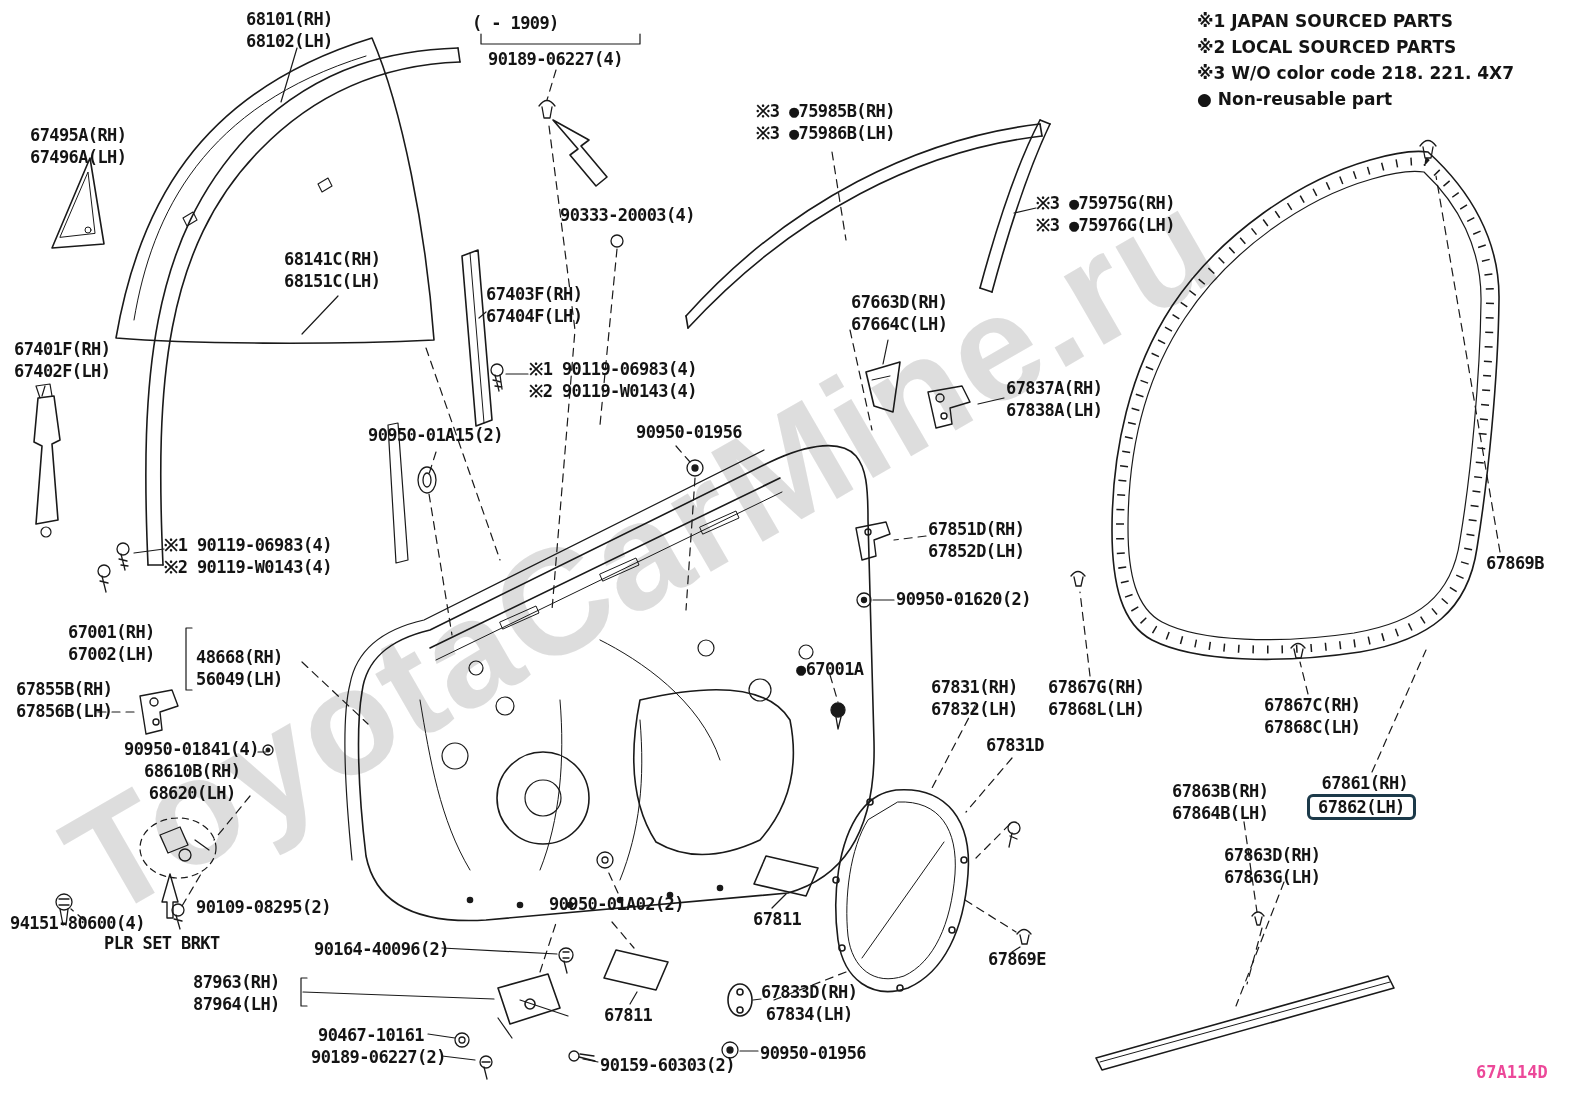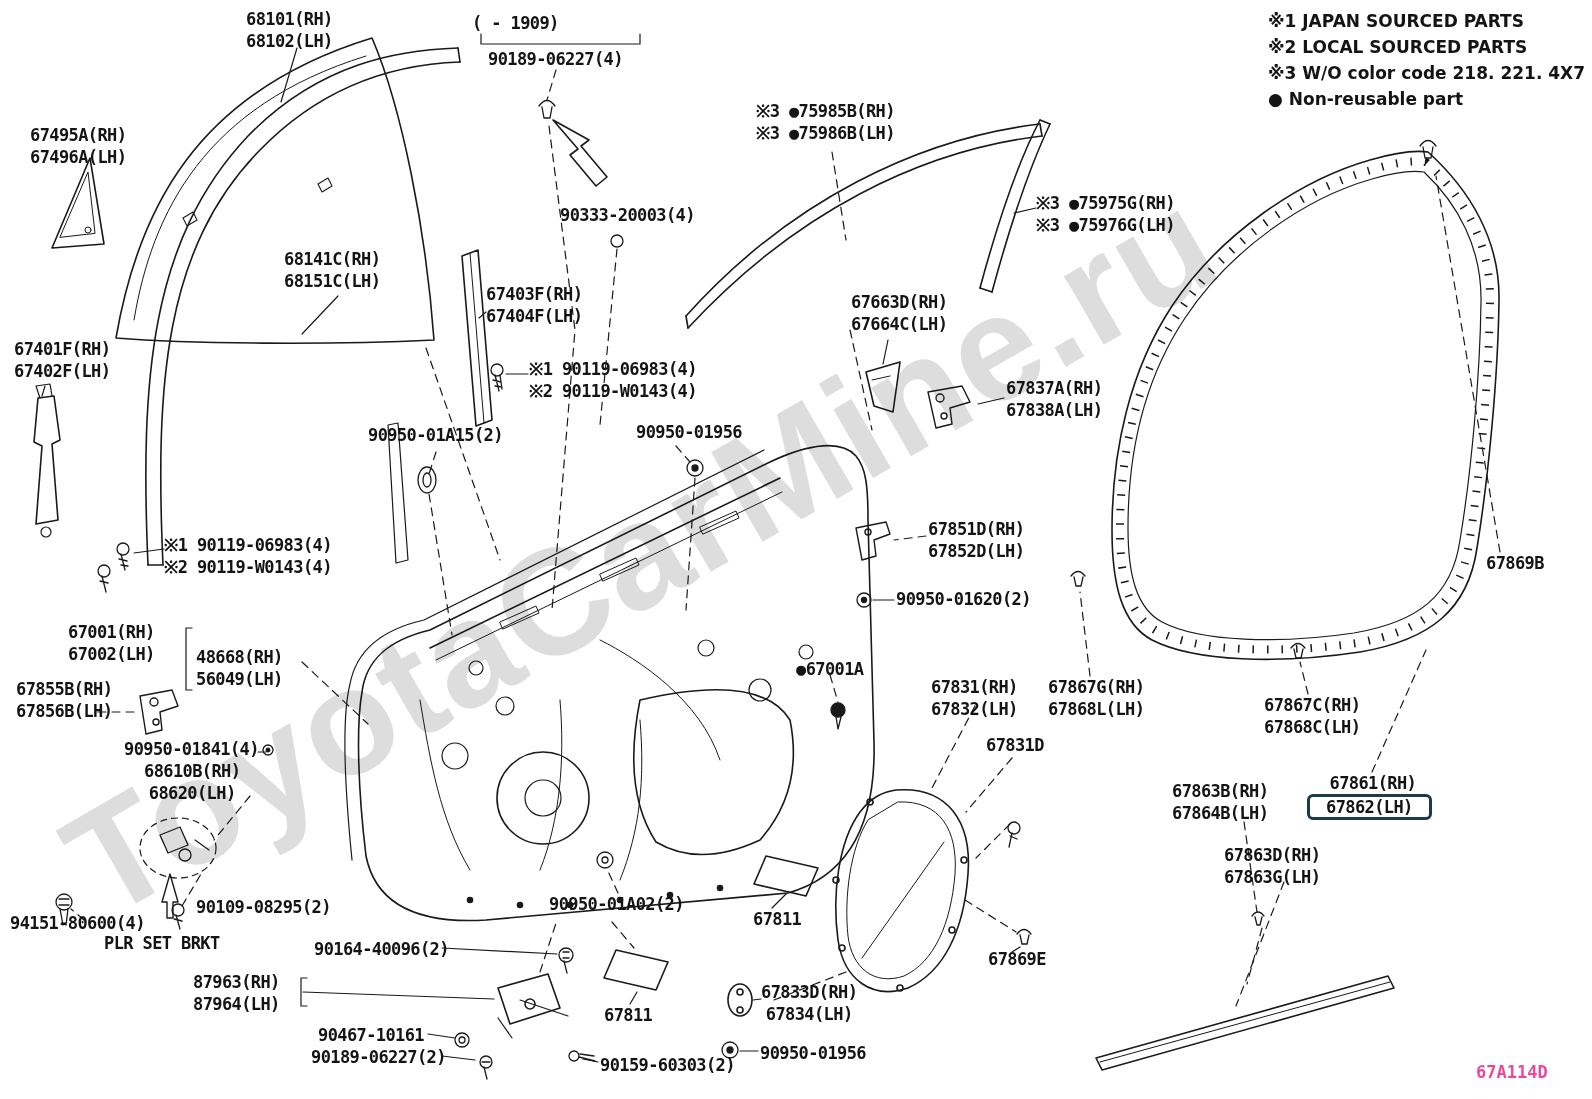--- a/index.html
+++ b/index.html
@@ -5,24 +5,24 @@
   html,body{margin:0;padding:0;background:#ffffff;}
   .stage{position:relative;width:1592px;height:1099px;background:#fff;overflow:hidden;
          font-family:"DejaVu Sans Mono",monospace;}
   .wm{position:absolute;z-index:0;left:80px;top:790px;transform:rotate(-30deg);
       transform-origin:0 50%;font-family:"Liberation Sans",sans-serif;font-weight:bold;
       font-size:150px;color:#c3c3c3;opacity:.55;white-space:nowrap;letter-spacing:2px;}
   .art{position:absolute;left:0;top:0;z-index:1;}
   .lbl{position:absolute;z-index:2;font-weight:bold;font-size:17px;line-height:22px;
        color:#141414;white-space:nowrap;letter-spacing:-0.6px;text-align:center;}
   .lbl .ln{display:block;}
-  .legend{position:absolute;z-index:2;left:1268px;top:8px;font-family:"DejaVu Sans",sans-serif;
+  .legend{position:absolute;z-index:2;left:1197px;top:8px;font-family:"DejaVu Sans",sans-serif;
           font-weight:bold;font-size:17px;line-height:26px;color:#141414;}
   .code{position:absolute;z-index:2;left:1476px;top:1062px;font-weight:bold;font-size:17px;color:#ec4899;}
-  .hl-box{display:inline-block;border:3px solid #1c3a4a;border-radius:6px;padding:0 16px;margin-left:-7px;line-height:20px;}
+  .hl-box{display:inline-block;border:3px solid #1c3a4a;border-radius:6px;padding:0 8px;margin-left:-7px;line-height:20px;}
 </style>
 </head>
 <body>
 
 <div class="stage">
 
   <div class="wm">ToyotaCarMine.ru</div>
 
   <svg class="art" width="1592" height="1099" viewBox="0 0 1592 1099">
     <g stroke="#1a1a1a" fill="none" stroke-width="1.6" stroke-linejoin="round" stroke-linecap="round">

